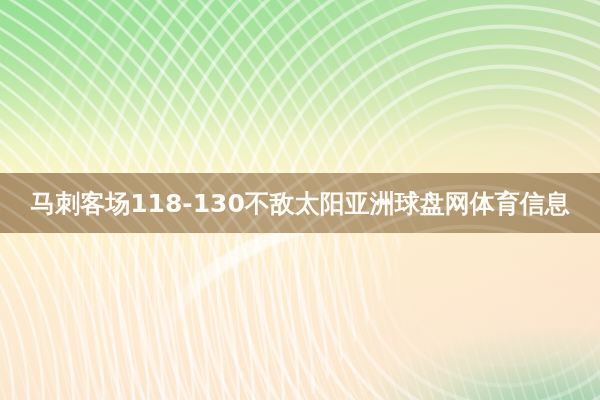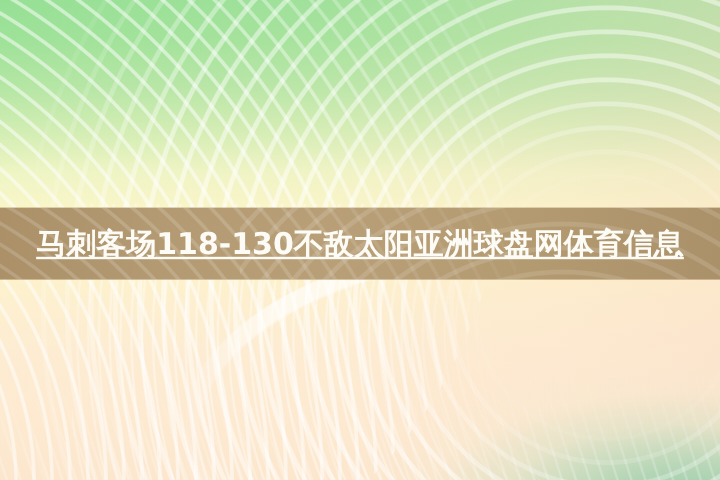--- a/index.html
+++ b/index.html
@@ -217,21 +217,20 @@
     height: 60px;
     display: flex;
     align-items: center;
     justify-content: center;
     color: #fdfbf6;
     font-size: 25px;
     font-weight: bold;
     letter-spacing: 0px;
     white-space: nowrap;
     font-family: "DejaVu Sans", "Liberation Sans", sans-serif;
-    text-decoration: underline;
   }
 
   
   .bottom-stripes {
     position: absolute;
     left: 0;
     bottom: 0;
     width: 600px;
     height: 90px;
     background: repeating-linear-gradient(

